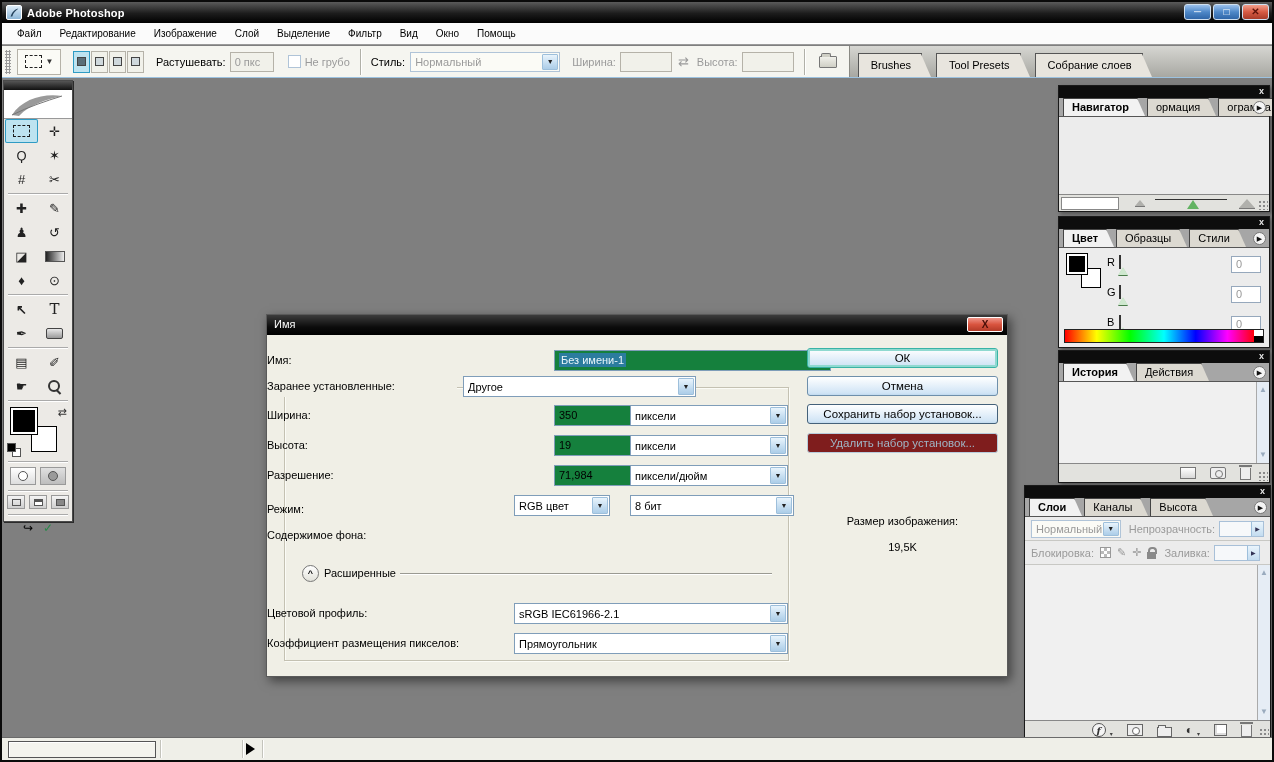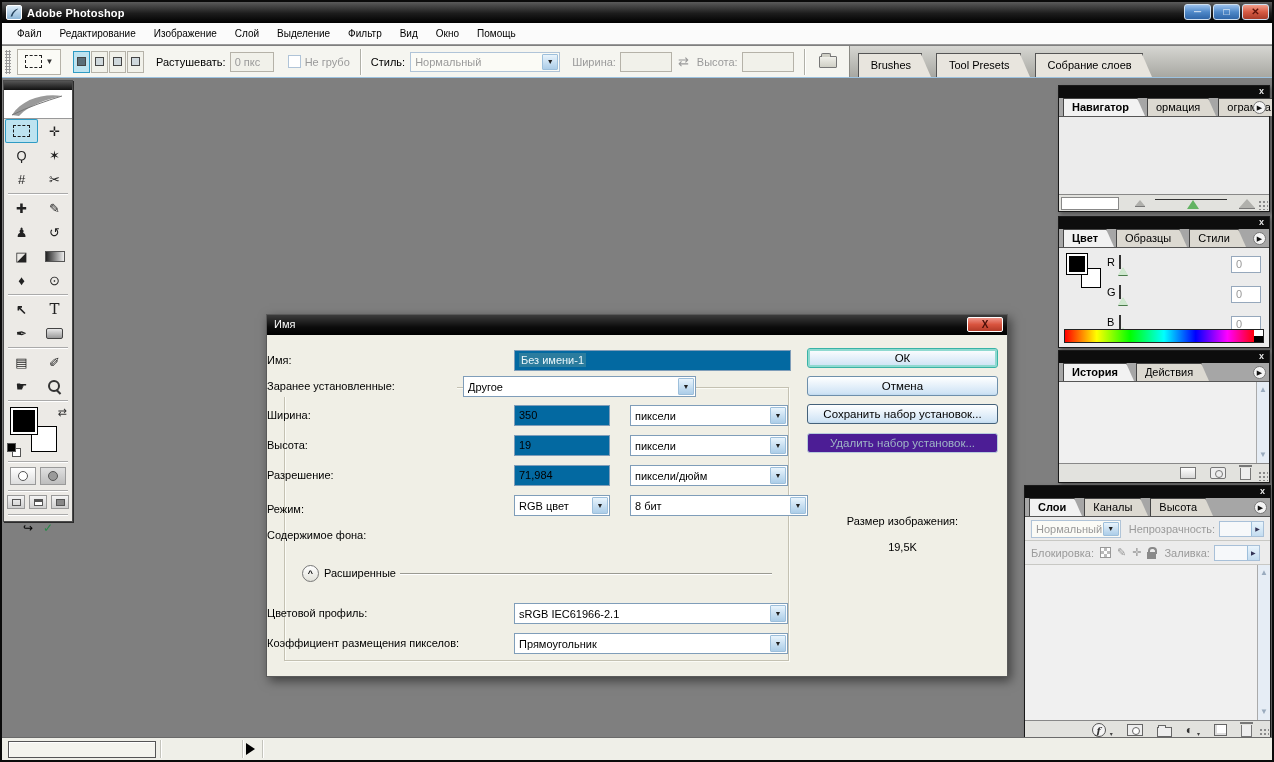--- a/index.html
+++ b/index.html
@@ -205,32 +205,32 @@
   
   .dialog { position:absolute; left:264px; top:312px; width:742px; height:363px; background:#f0efe6;
     border:1px solid #5a5a5a; box-shadow:3px 4px 10px rgba(0,0,0,.5); z-index:10; }
   .dlg-title { position:absolute; left:0; top:0; right:0; height:20px;
     background:linear-gradient(180deg,#3c3c3c 0%,#0c0c0c 60%,#000 100%);
     color:#fff; font-size:11px; line-height:19px; padding-left:7px; }
   .dlg-close { position:absolute; right:4px; top:2px; width:36px; height:15px; border:1px solid #fff;
     border-radius:2px; background:linear-gradient(#f09488,#d9543f 50%,#b33a28);
     color:#4a0f08; font-size:10px; font-weight:bold; text-align:center; line-height:13px; }
   .dlg-label { position:absolute; text-align:left; line-height:21px; height:21px; }
-  .dlg-field { position:absolute; height:21px; background:#0369a1; border:1px solid #7f9db9; line-height:19px; padding-left:4px; }
+  .dlg-field { position:absolute; height:21px; background:#15803d; border:1px solid #7f9db9; line-height:19px; padding-left:4px;margin-left:40px; }
   .sel-text { background:#2b7c9e; color:#eaf6fa; padding:1px 2px; }
   .groupbox { position:absolute; left:17px; top:72px; width:505px; height:274px;
     border:1px solid #c4c1b2; box-shadow:1px 1px 0 #fbfbf6, inset 1px 1px 0 #fbfbf6; }
   .dlg-combo { position:absolute; height:21px; }
   .dlg-combo .combo { height:21px; }
   .xpbtn { position:absolute; width:191px; height:20px; border:1px solid #6e8fab; border-radius:3px;
     background:linear-gradient(#fff,#eaf3fb 40%,#d0e4f5 90%,#c0d9ee);
     text-align:center; line-height:18px; font-size:11.5px; }
   .xpbtn.focus { border-color:#39b3a6; box-shadow:inset 0 0 0 2px #8fd9d0; }
   .xpbtn.strong { border-color:#44617a; }
-  .xpbtn.disabled { background:#4c1d95; border-color:#b8ccdc; color:#9fb6c6; }
+  .xpbtn.disabled { background:#7f1d1d; border-color:#b8ccdc; color:#9fb6c6; }
   .adv-btn { position:absolute; left:35px; top:250px; width:17px; height:17px; border:1px solid #777;
     border-radius:50%; background:linear-gradient(#fff,#e2e2da); text-align:center; }
   .adv-btn .chev { display:inline-block; font-size:9px; font-weight:bold; line-height:15px; transform:scaleY(.8); }
   .adv-rule { position:absolute; left:133px; top:258px; width:372px; height:1px; background:#9a9a92; box-shadow:0 1px 0 #fff; }
   .imgsize { position:absolute; left:540px; width:191px; text-align:center; }
 
   
   .statusbar { position:absolute; left:0; right:0; bottom:0; height:23px; background:#efefe8; border-top:1px solid #6a6a6a; }
   .sb-zoom { position:absolute; left:6px; top:3px; width:148px; height:17px; background:#f4f4ee;
     border:1px solid #555; box-shadow:inset 1px 1px 0 #fff; }
@@ -623,21 +623,21 @@
         </div>
     </div>
 
     <div class="dlg-label" style="left:0;top:184px;width:242px;padding-right:6px">Режим:</div>
     <div class="dlg-combo" style="left:247px;top:180px;width:96px">
       <div class="combo">
           <span>RGB цвет</span>
           <span class="dd">▼</span>
         </div>
     </div>
-    <div class="dlg-combo" style="left:363px;top:180px;width:178px">
+    <div class="dlg-combo" style="left:363px;top:180px;width:164px">
       <div class="combo">
           <span>8 бит</span>
           <span class="dd">▼</span>
         </div>
     </div>
 
     <div class="dlg-label" style="left:0;top:210px;width:242px;padding-right:6px">Содержимое фона:</div>
 
     <div class="adv-btn"><span class="chev">^</span></div>
     <div class="dlg-label" style="left:57px;top:248px;width:80px;text-align:left">Расширенные</div>

